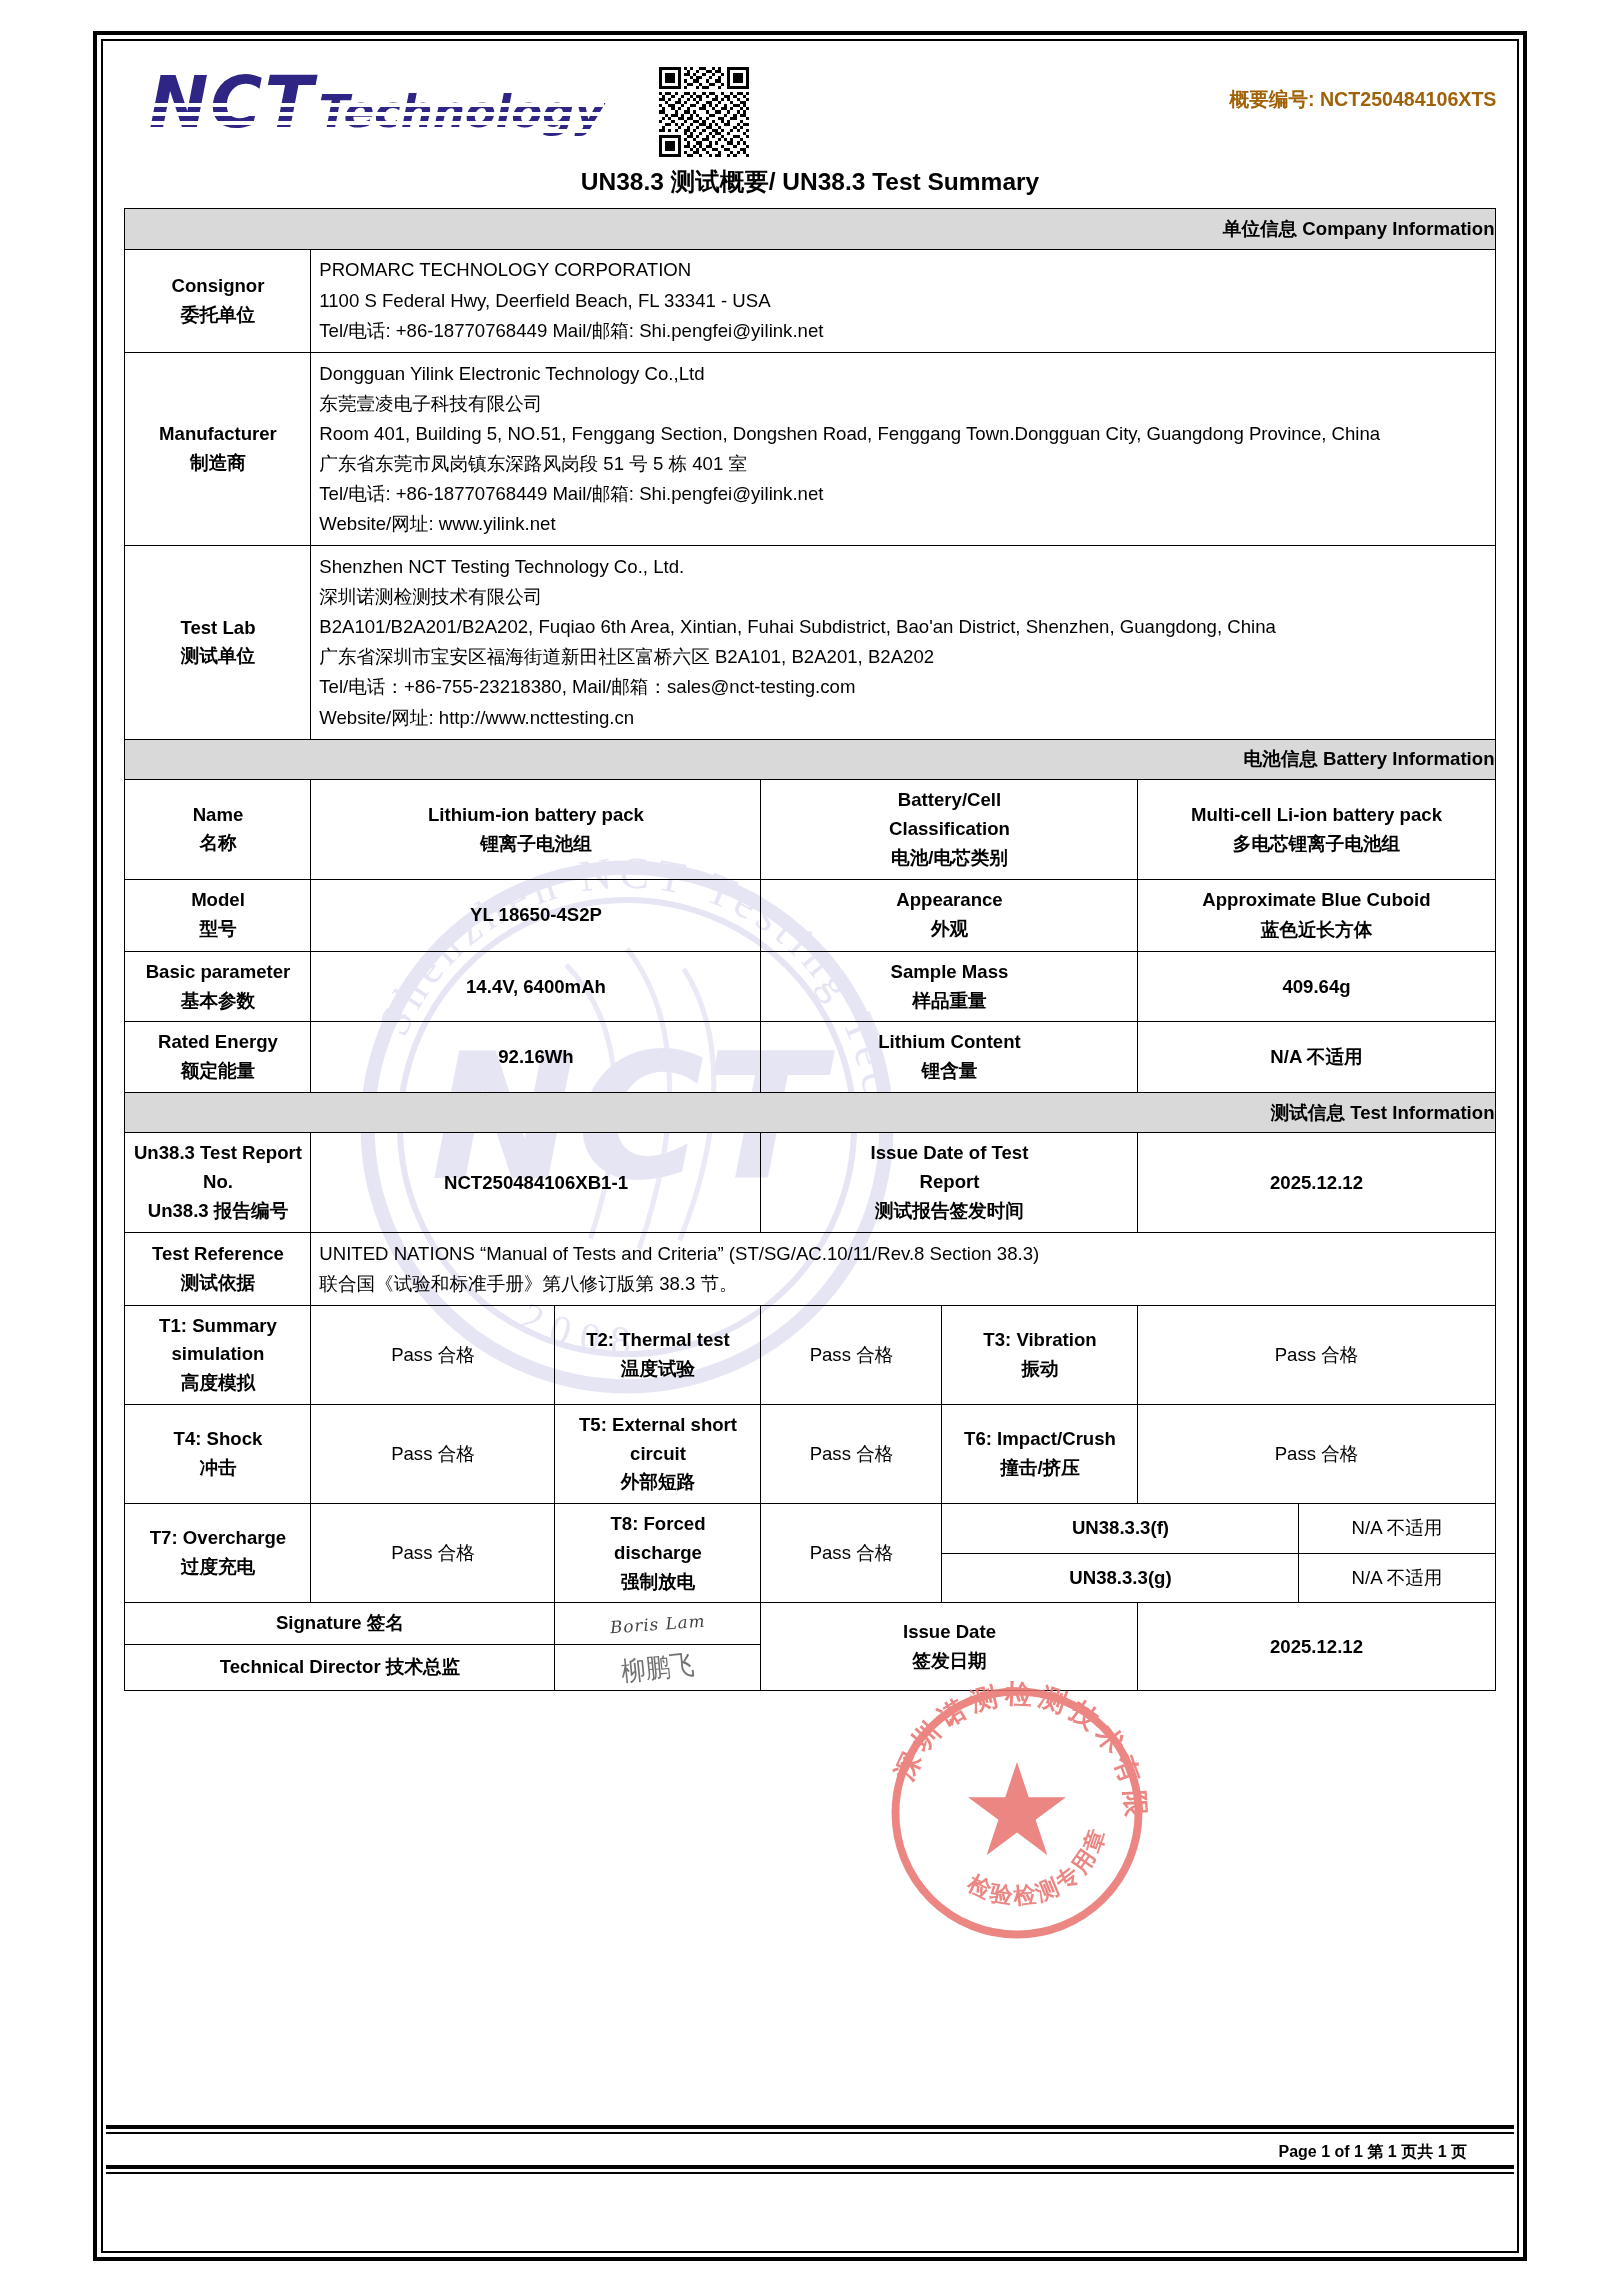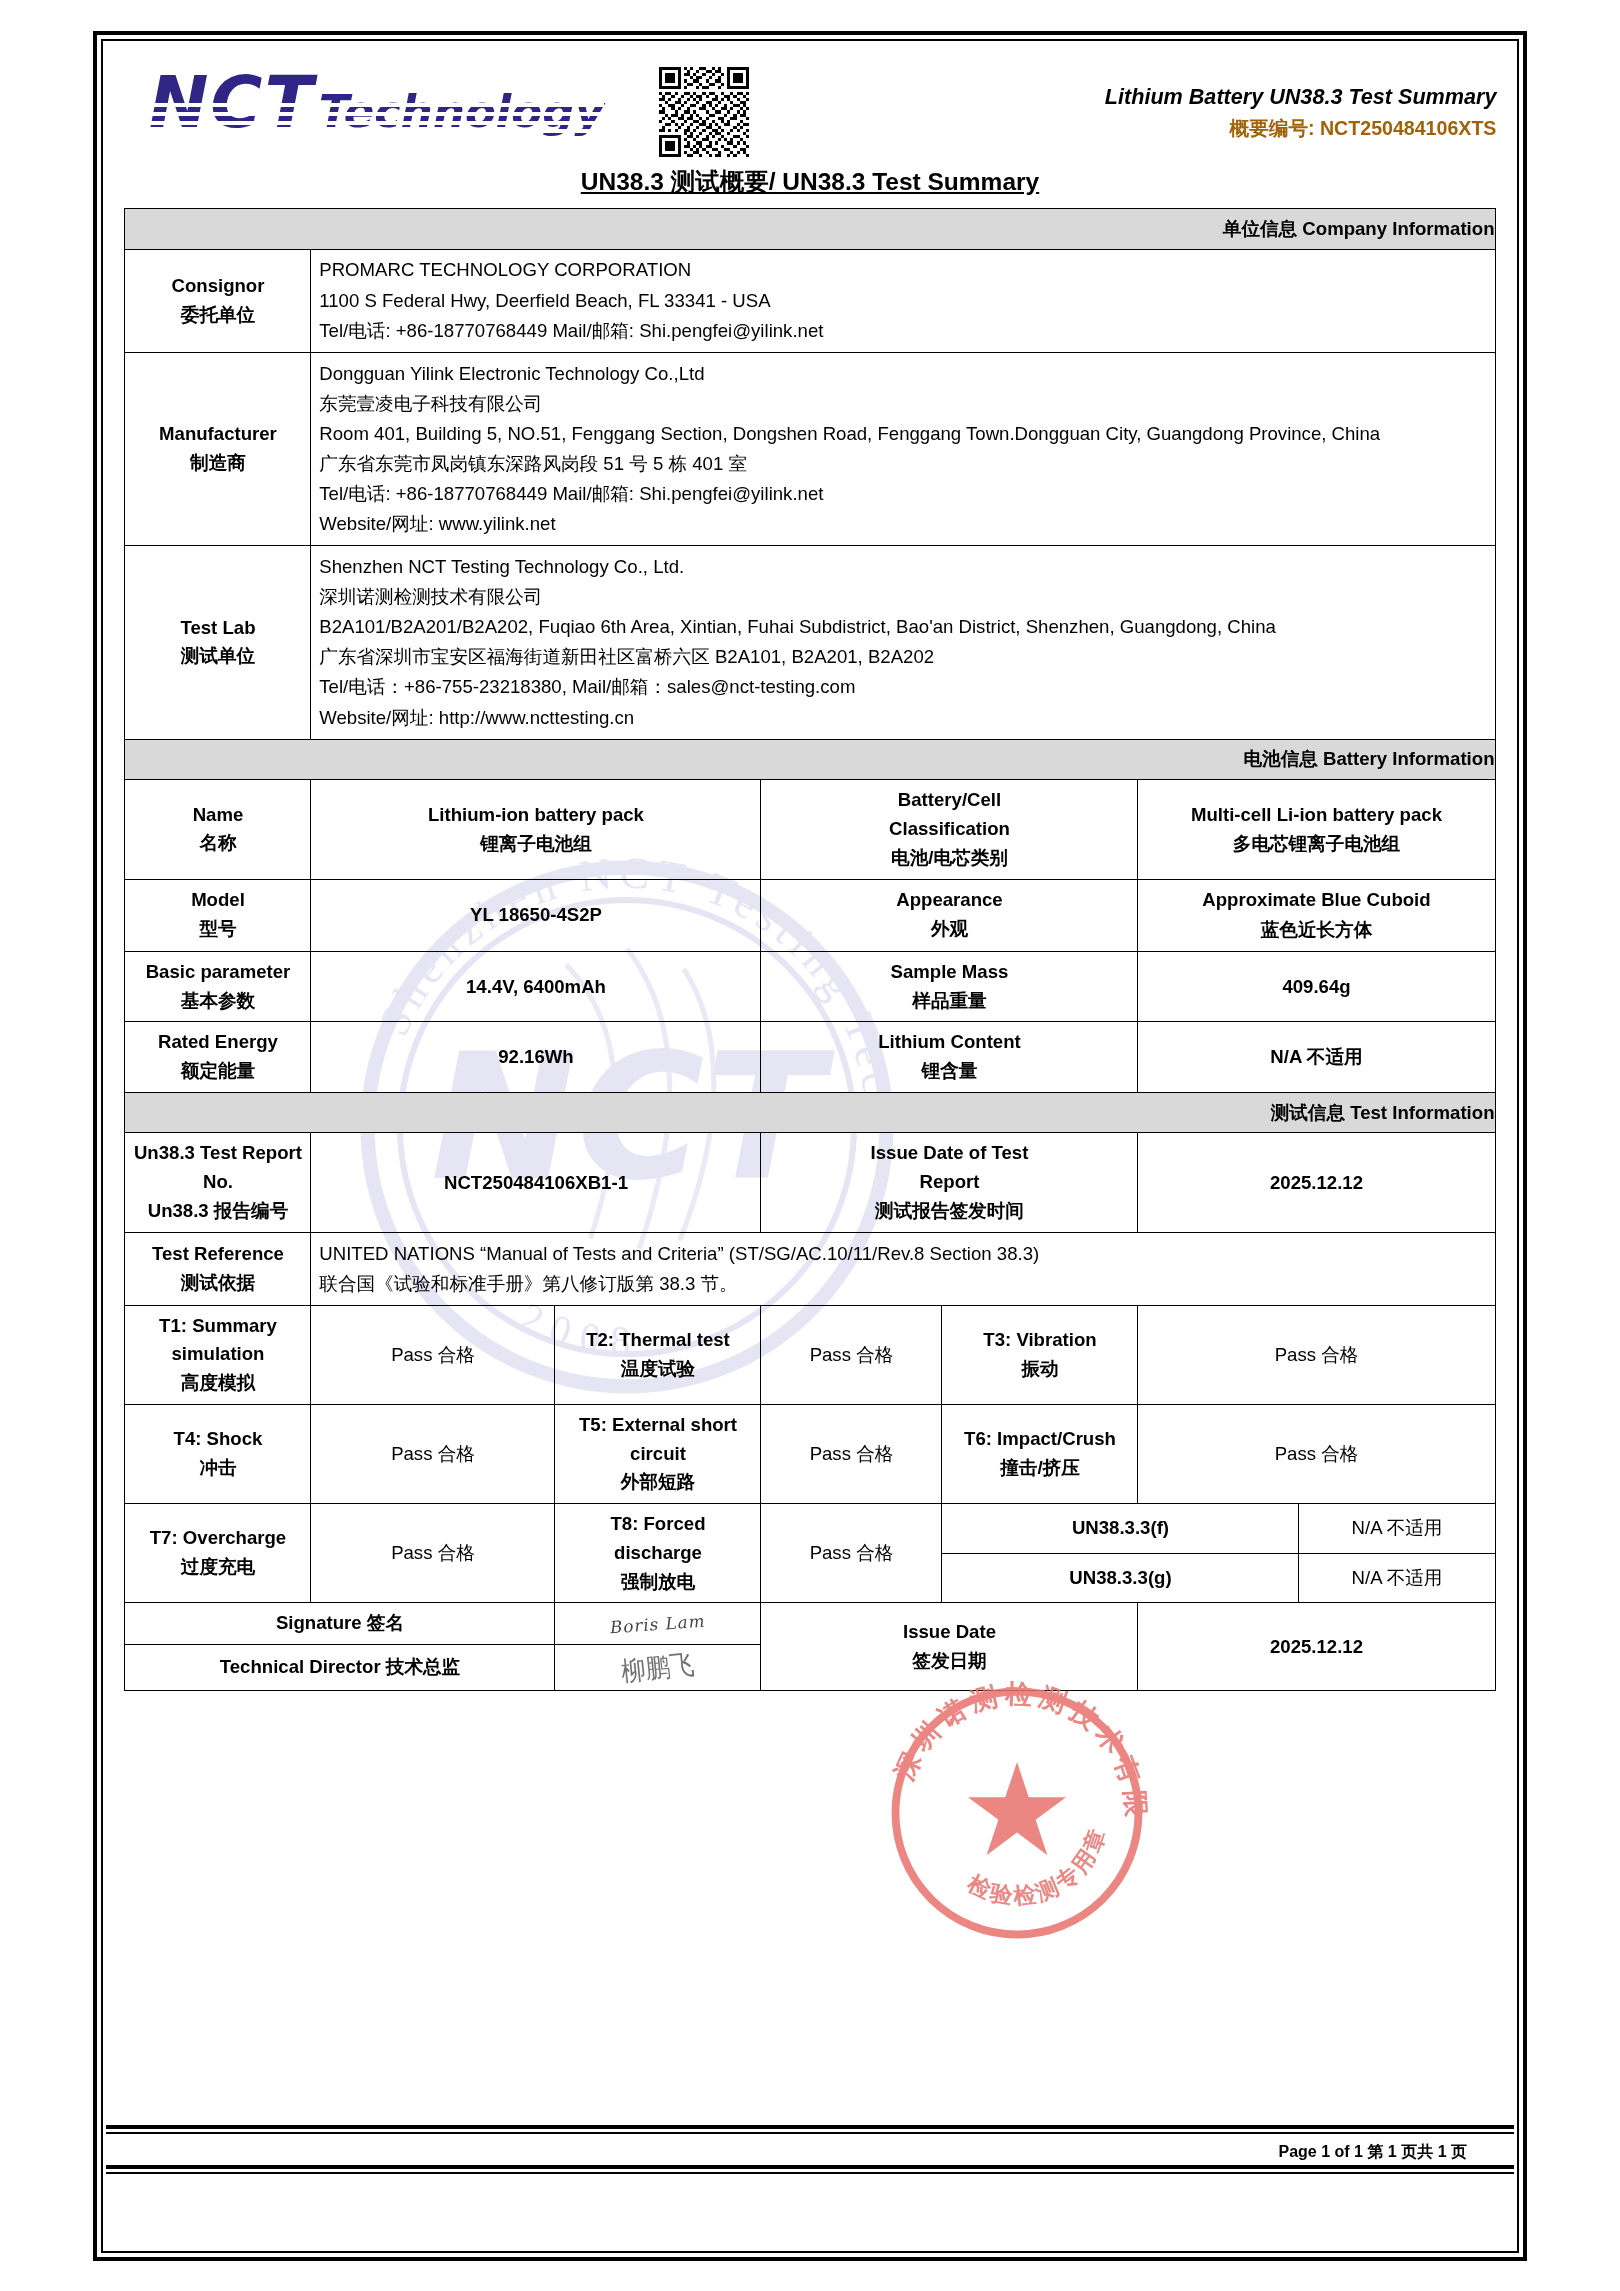--- a/index.html
+++ b/index.html
@@ -79,21 +79,20 @@
   .hdr-no{
     font-size:19.6px; font-weight:bold; color:#a16207;
     margin-top:3.9px; white-space:nowrap;
   }
 
   .doc-title{
     text-align:center;
     font-size:24.5px;
     font-weight:bold;
     padding: 2px 0 9.8px 0;
-    text-decoration: underline;
   }
 
   
   table.main{
     width:1370px;
     margin: 0 auto;
     border-collapse:collapse;
     table-layout:fixed;
     position:relative;
     z-index:3;
@@ -466,21 +465,20 @@
             <rect x="16" y="28" width="1" height="1"></rect>
             <rect x="18" y="28" width="2" height="1"></rect>
             <rect x="22" y="28" width="1" height="1"></rect>
             <rect x="24" y="28" width="1" height="1"></rect>
             <rect x="28" y="28" width="1" height="1"></rect>
         </g>
       </svg>
     </div>
 
     <div class="hdr-right">
-      <div class="hdr-title">Lithium Battery UN38.3 Test Summary</div>
       <div class="hdr-no">
         <span>概要编号:</span>
         <span>NCT250484106XTS</span>
       </div>
     </div>
   </div>
 
   <div class="doc-title">UN38.3 测试概要/ UN38.3 Test Summary</div>
 
   <table class="main">

